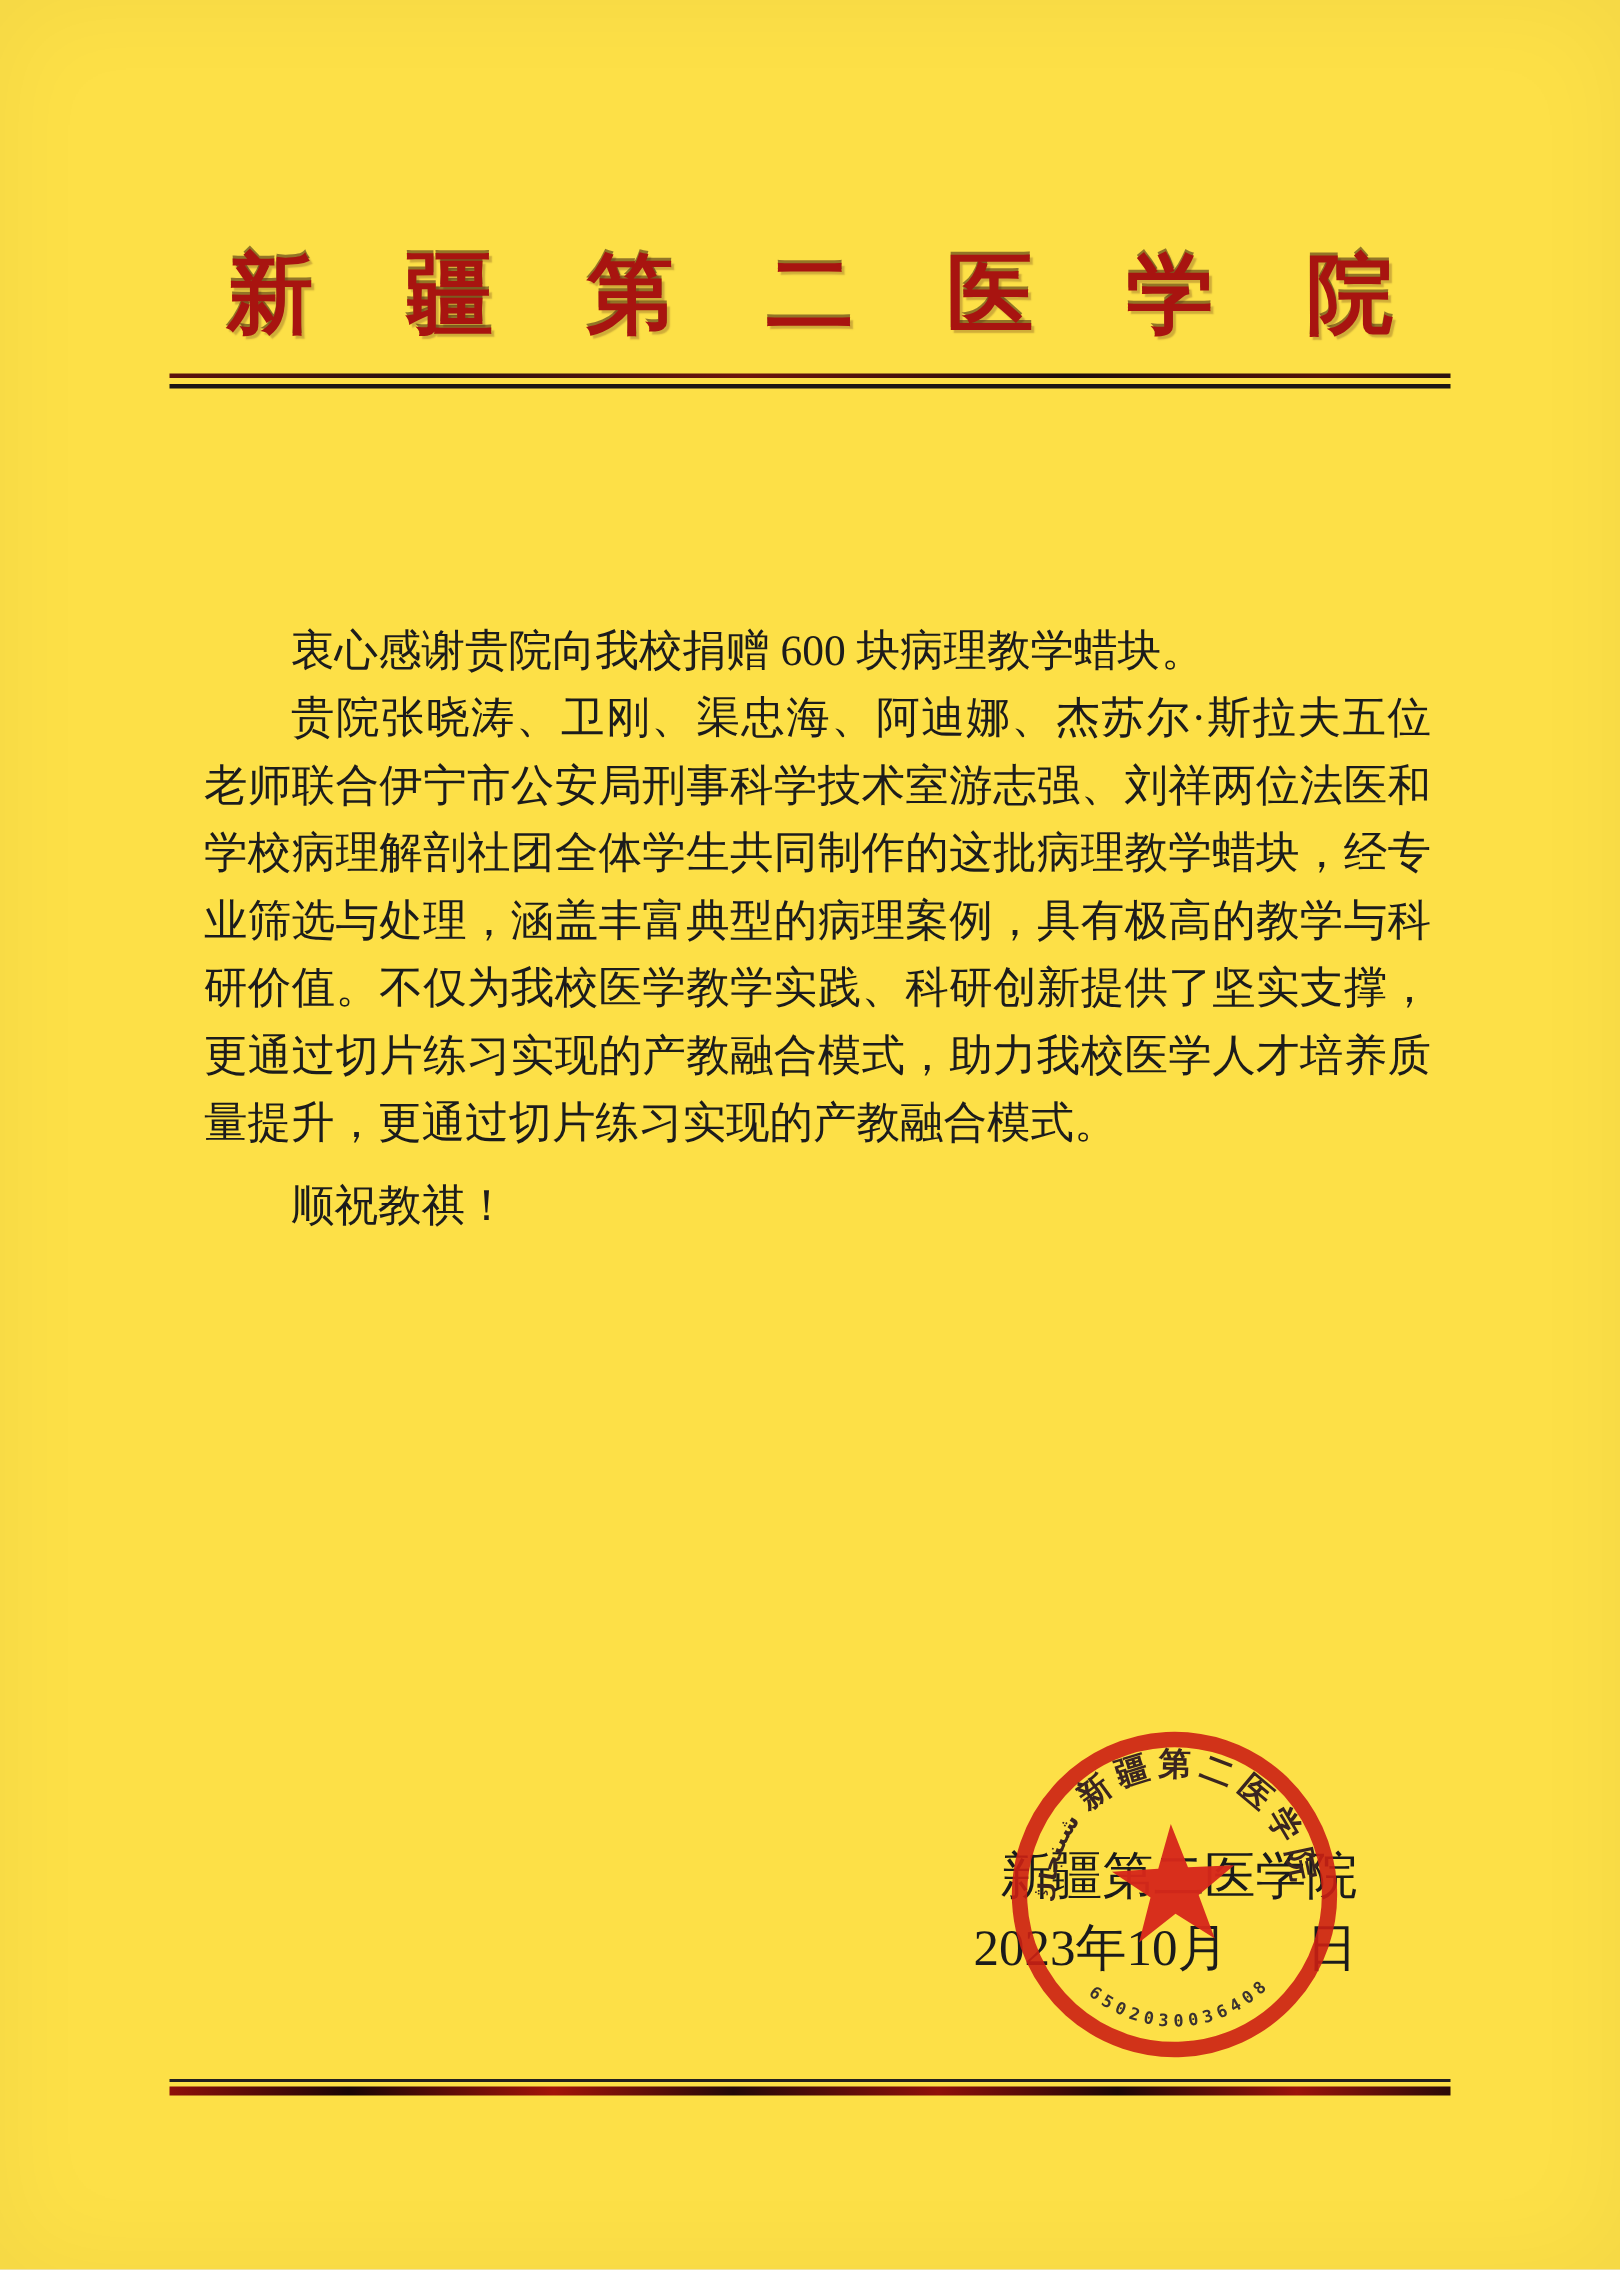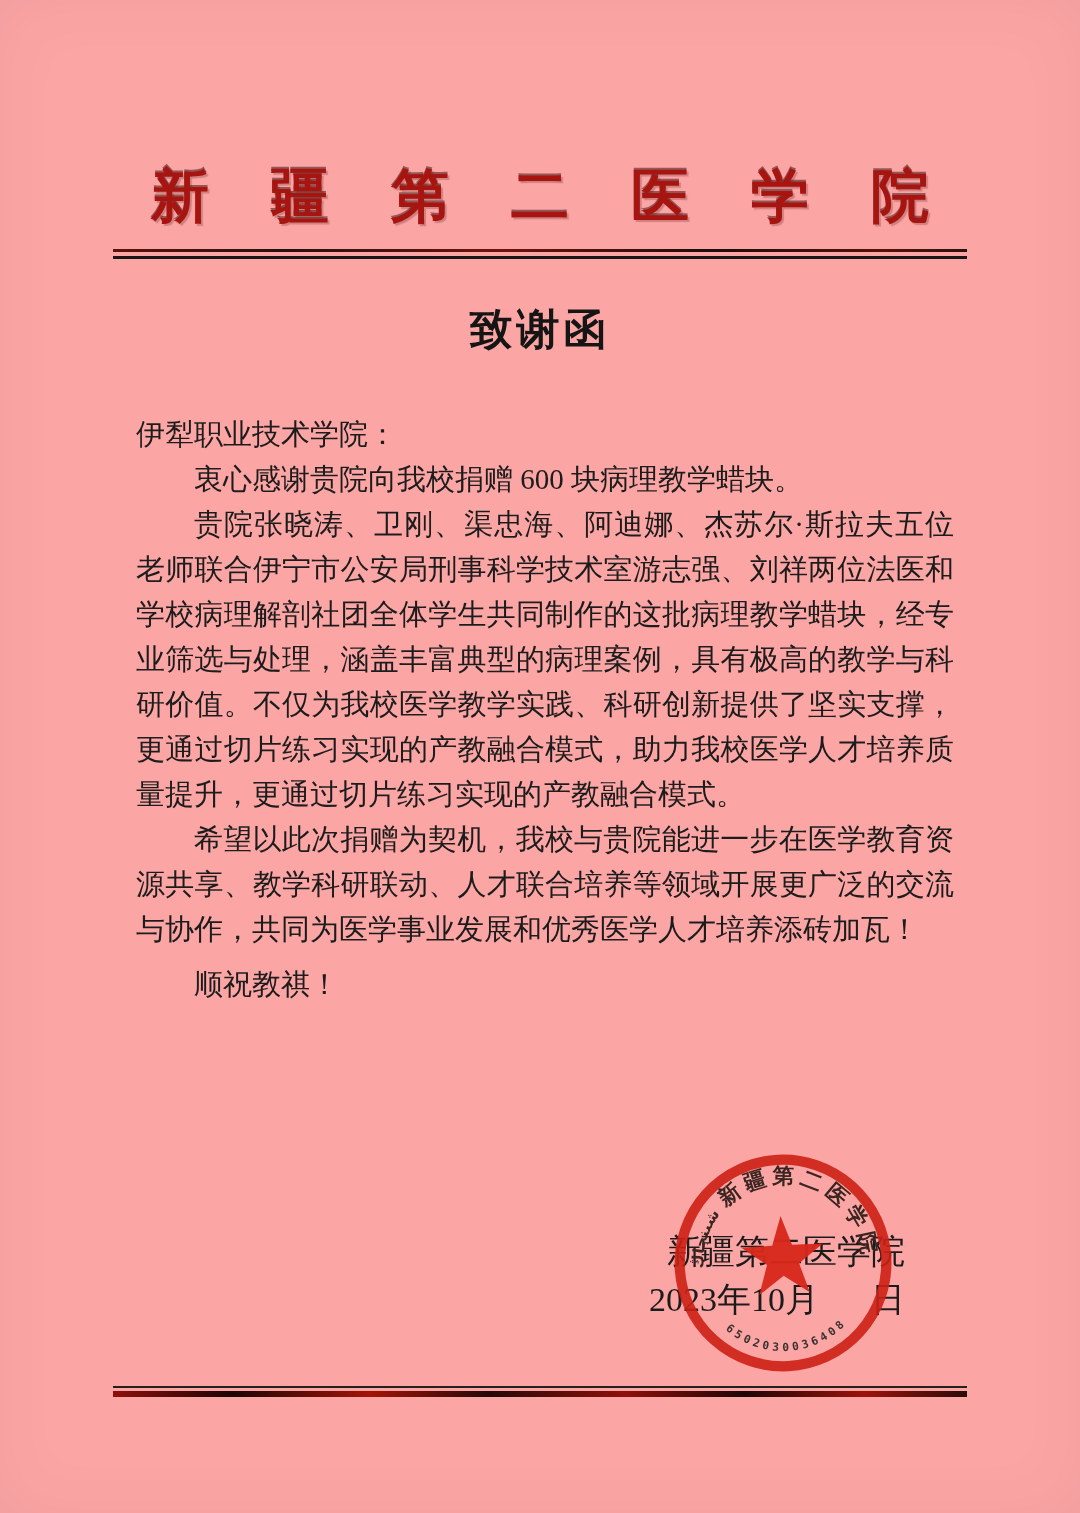--- a/index.html
+++ b/index.html
@@ -1,21 +1,21 @@
 <!DOCTYPE html>
 <html lang="zh"><head>
 <meta charset="utf-8">
 <style>
   html,body{margin:0;padding:0;background:#e9e9e9;}
   *{box-sizing:border-box;}
   .page{
     position:relative;
     width:1080px;height:1513px;
     margin:0 auto;
-    background:#fca5a5;
+    background:#fde047;
     box-shadow:inset 0 0 70px rgba(0,0,0,.045);
     overflow:hidden;
     font-family:"Liberation Serif","DejaVu Serif",serif;
     color:#1c1c1c;
   }
   
   .letterhead{
     position:absolute;top:158px;left:0;width:100%;
     text-align:center;
     font-size:58px;font-weight:bold;
@@ -64,27 +64,24 @@
 <body>
 
 <div class="page">
 
   <div class="letterhead">新疆第二医学院</div>
   <div class="rule-top">
     <div class="l1"></div>
     <div class="l2"></div>
   </div>
 
-  <div class="doc-title">致谢函</div>
 
   <div class="body-text">
-    <p class="salutation">伊犁职业技术学院：</p>
     <p>衷心感谢贵院向我校捐赠 600 块病理教学蜡块。</p>
     <p>贵院张晓涛、卫刚、渠忠海、阿迪娜、杰苏尔·斯拉夫五位老师联合伊宁市公安局刑事科学技术室游志强、刘祥两位法医和学校病理解剖社团全体学生共同制作的这批病理教学蜡块，经专业筛选与处理，涵盖丰富典型的病理案例，具有极高的教学与科研价值。不仅为我校医学教学实践、科研创新提供了坚实支撑，更通过切片练习实现的产教融合模式，助力我校医学人才培养质量提升，更通过切片练习实现的产教融合模式。</p>
-    <p>希望以此次捐赠为契机，我校与贵院能进一步在医学教育资源共享、教学科研联动、人才联合培养等领域开展更广泛的交流与协作，共同为医学事业发展和优秀医学人才培养添砖加瓦！</p>
     <p class="closing">顺祝教祺！</p>
   </div>
 
   <div class="signature">
     <div>新疆第二医学院</div>
     <div class="date-line">
       <span>2023年10月</span><span class="day-gap"></span><span>日</span>
     </div>
   </div>
 

